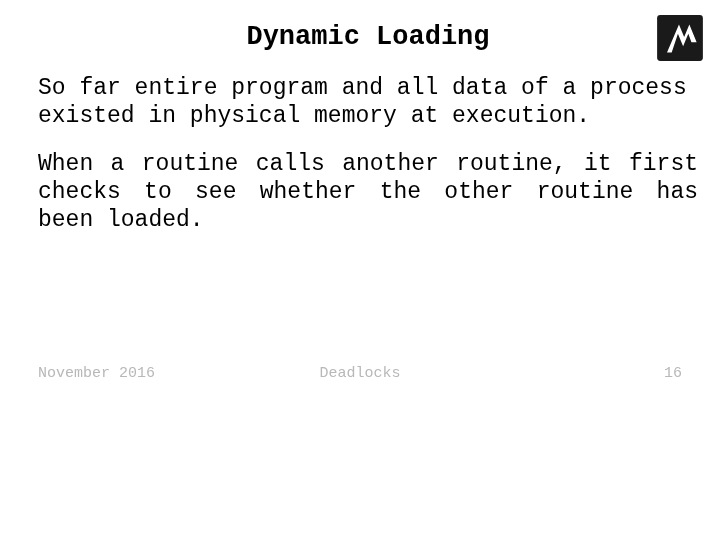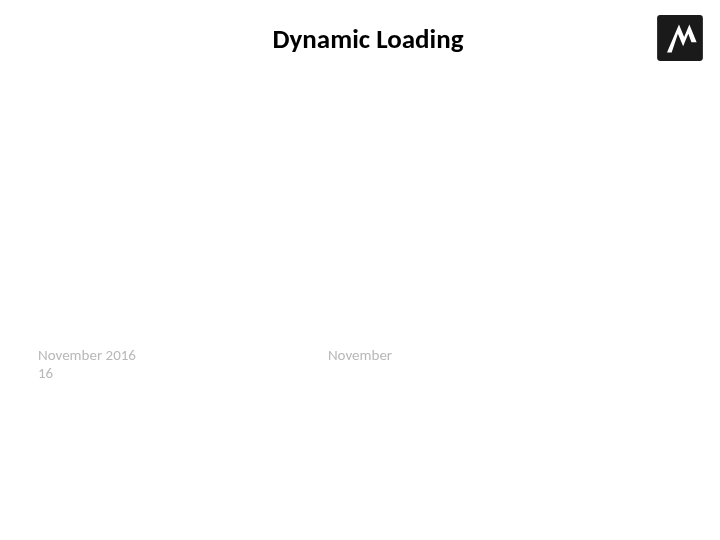--- a/index.html
+++ b/index.html
@@ -1,43 +1,45 @@
 <!DOCTYPE html>
 <html><head>
 <meta charset="utf-8">
 <style>
   * { margin: 0; padding: 0; box-sizing: border-box; }
   html, body { width: 720px; height: 540px; font-family: Calibri, 'Segoe UI', Arial, sans-serif; background: #fff; color: #000; }
-  .slide { position: relative; width: 720px; height: 400px; padding: 18px 22px 0 38px; }
+  .slide { position: relative; width: 720px; height: 400px; padding: 18px 22px 0 38px; font-family: Liberation Mono, monospace; }
   .header { display: flex; align-items: flex-start; justify-content: center; position: relative; margin-bottom: 22px; }
   .title { font-size: 27px; font-weight: 700; color: #000; text-align: center; margin-top: 4px; }
   .logo { position: absolute; right: -8px; top: -6px; width: 52px; height: 52px; }
   .logo svg { width: 100%; height: 100%; }
   .body { font-size: 23px; line-height: 1.22; color: #000; }
   .body p { margin-bottom: 20px; }
   .body p.just { text-align: justify; text-justify: inter-word; }
   .dark-blue { color: #1c2e6c; font-weight: 700; }
-  .footer { position: absolute; bottom: 18px; left: 38px; right: 38px; display: flex; justify-content: space-between; align-items: baseline; font-size: 15px; color: #b8b8b8; flex-direction: column; }
+  .footer { position: absolute; bottom: 18px; left: 38px; right: 38px; display: flex; justify-content: space-between; align-items: baseline; font-size: 15px; color: #b8b8b8; }
   .footer .mid { position: absolute; left: 50%; transform: translateX(-50%); }
 </style>
 </head>
 <body>
 
 <div class="slide">
   <div class="header">
     <div class="title">Dynamic Loading</div>
     <div class="logo">
       <svg viewBox="0 0 100 100">
         <rect x="6" y="6" width="88" height="88" rx="6" fill="#1a1a1a"></rect>
         <path d="M 25 78 L 48 24 L 58 48 L 68 24 L 82 58 L 72 58 L 66 42 L 56 66 L 46 42 L 34 78 Z" fill="#fff"></path>
       </svg>
     </div>
   </div>
 
   <div class="body">
+    <p>So far entire program and all data of a process existed in physical memory at execution.</p>
+    <p class="just">When a routine calls another routine, it first checks to see whether the other routine has been loaded.</p>
   </div>
 
   <div class="footer">
     <span>November 2016</span>
-    <span class="mid">November</span>
+    <span class="mid">Deadlocks</span>
     <span>16</span>
   </div>
 </div>
 
 </body></html>

